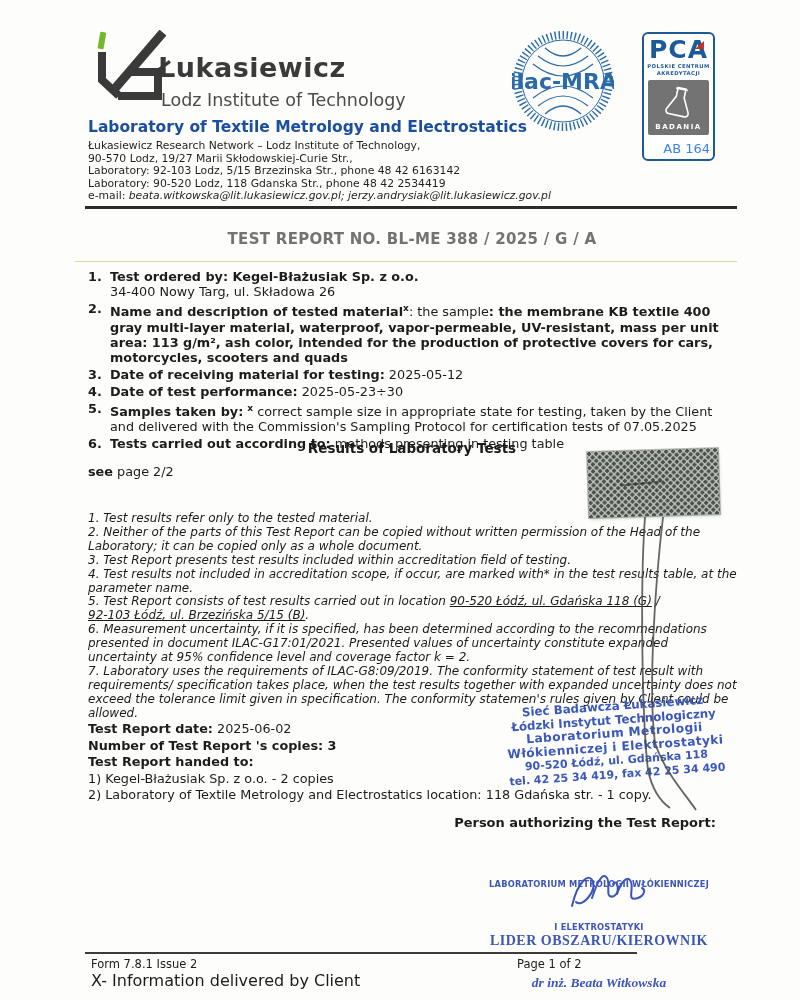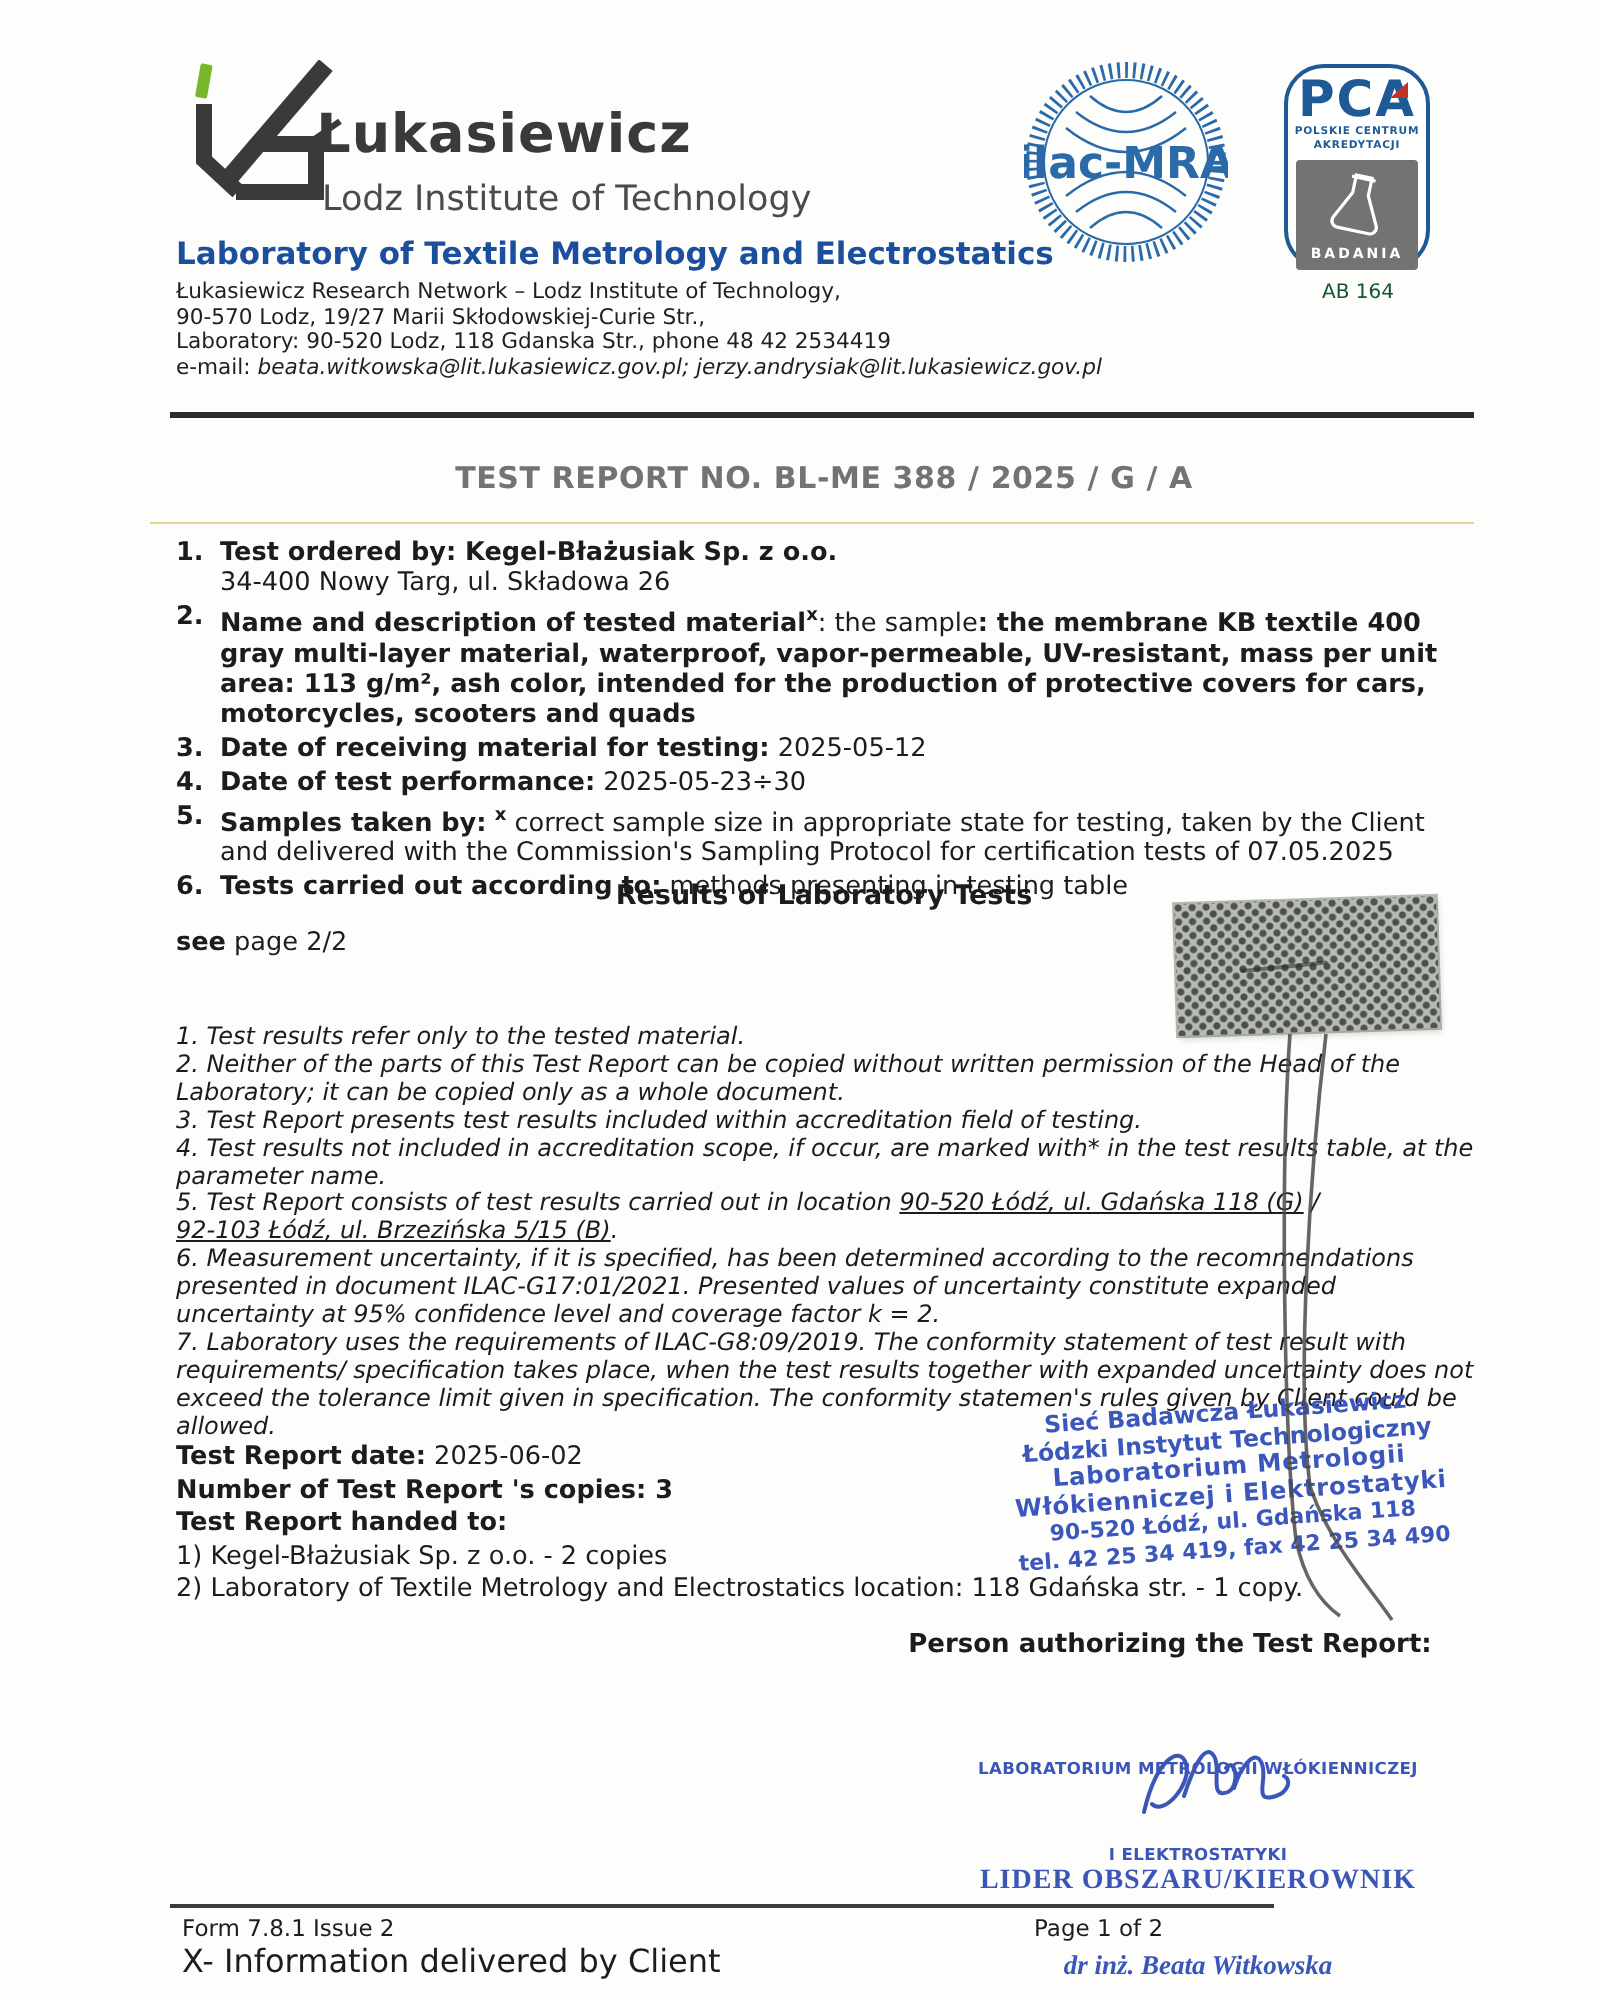--- a/index.html
+++ b/index.html
@@ -14,30 +14,30 @@
   
   .logo-mark { position:absolute; left:88px; top:30px; }
   .brand-name { position:absolute; left:158px; top:52px; font-size:27px; font-weight:bold; color:#3a3a3a; letter-spacing:0.5px; }
   .brand-sub { position:absolute; left:161px; top:90px; font-size:17.5px; color:#4b4b4b; }
   .lab-title { position:absolute; left:88px; top:118px; font-size:15.5px; font-weight:bold; color:#1b4f9e; }
   .addr { position:absolute; left:88px; top:140px; font-size:10.8px; line-height:12.6px; color:#1f1f1f; }
   .addr .email em { font-style:italic; }
 
   .ilac-seal { position:absolute; left:512px; top:30px; }
   .pca-badge {
-    position:absolute; left:642px; top:32px; width:73px; height:103px;
-    border:2px solid #1d5a96; border-radius:20px; background:#fff; text-align:center; padding-top:3px;
+    position:absolute; left:642px; top:32px; width:73px; height:129px;
+    border:2px solid #1d5a96; border-radius:6px; background:#fff; text-align:center; padding-top:3px;
   }
   .pca-acro { font-size:25px; font-weight:bold; color:#1d5a96; letter-spacing:1px; line-height:26px; position:relative; }
   .pca-red { position:absolute; right:9px; top:4px; width:0; height:0; border-left:9px solid transparent; border-bottom:8px solid #c2342b; }
   .pca-name { font-size:5.3px; font-weight:bold; color:#1d5a96; letter-spacing:0.4px; line-height:7px; text-transform:uppercase; }
   .pca-navy { margin:3px 4px 0 4px; background:#737373; height:55px; position:relative; border-radius:2px; }
   .pca-navy svg { position:absolute; left:50%; top:6px; transform:translateX(-50%) rotate(12deg); }
   .pca-bad { position:absolute; bottom:4px; width:100%; text-align:center; color:#fff; font-size:7px; font-weight:bold; letter-spacing:1.5px; }
-  .ab-number { position:absolute; left:648px; top:141px; width:62px; text-align:center; font-size:10px; color:#14532d; }
+  .ab-number { position:absolute; left:648px; top:141px; width:62px; text-align:right; font-size:13px; color:#3b82f6; }
 
   .rule-thick { position:absolute; left:85px; top:206px; width:652px; height:3px; background:#2b2b2b; }
   .doc-title { position:absolute; left:88px; top:230px; width:648px; text-align:center; font-size:15px; font-weight:bold; letter-spacing:0.3px; color:#737373; }
   .rule-yellow { position:absolute; left:75px; top:261px; width:662px; height:1px; background:#e6d78e; }
 
   
   .list { position:absolute; left:88px; top:269px; width:650px; font-size:12.8px; line-height:15.3px; }
   .li { display:flex; margin-bottom:1.5px; }
   .li .num { flex:none; width:22px; font-weight:bold; }
   .li sup { font-size:9px; font-weight:bold; vertical-align:super; }
@@ -104,20 +104,21 @@
       <path d="M72 6 L30 55" fill="none" stroke="#3a3a3a" stroke-width="9" stroke-linecap="square"></path>
       <path d="M44 42 L70 42 L70 66 L34 66" fill="none" stroke="#3a3a3a" stroke-width="8" stroke-linecap="square" stroke-linejoin="miter"></path>
     </svg>
   </div>
   <div class="brand-name">Łukasiewicz</div>
   <div class="brand-sub">Lodz Institute of Technology</div>
   <div class="lab-title">Laboratory of Textile Metrology and Electrostatics</div>
   <div class="addr">
     <div>Łukasiewicz Research Network – Lodz Institute of Technology,</div>
     <div>90-570 Lodz, 19/27 Marii Skłodowskiej-Curie Str.,</div>
+    <div>Laboratory: 92-103 Lodz, 5/15 Brzezinska Str., phone 48 42 6163142</div>
     <div>Laboratory: 90-520  Lodz, 118 Gdanska Str., phone 48 42 2534419</div>
     <div class="email"><span>e-mail:</span> <em>beata.witkowska@lit.lukasiewicz.gov.pl;  jerzy.andrysiak@lit.lukasiewicz.gov.pl</em></div>
   </div>
 
   <div class="ilac-seal">
     <svg width="102" height="102" viewBox="0 0 102 102">
       <circle cx="51" cy="51" r="46" fill="none" stroke="#2a6aa8" stroke-width="8" stroke-dasharray="1.4 2.6"></circle>
       <circle cx="51" cy="51" r="41" fill="none" stroke="#2a6aa8" stroke-width="1"></circle>
       <path d="M33 18 Q51 34 69 18" fill="none" stroke="#2a6aa8" stroke-width="1.2"></path>
       <path d="M26 26 Q51 46 76 26" fill="none" stroke="#2a6aa8" stroke-width="1.2"></path>

